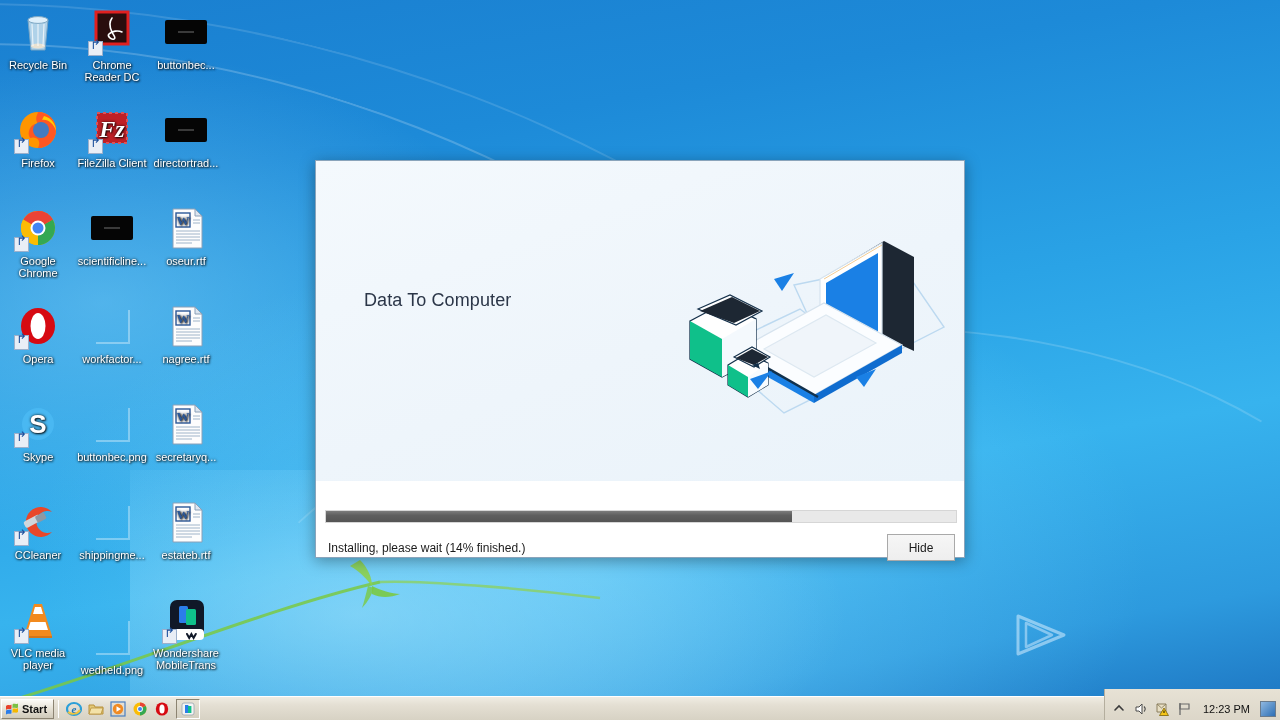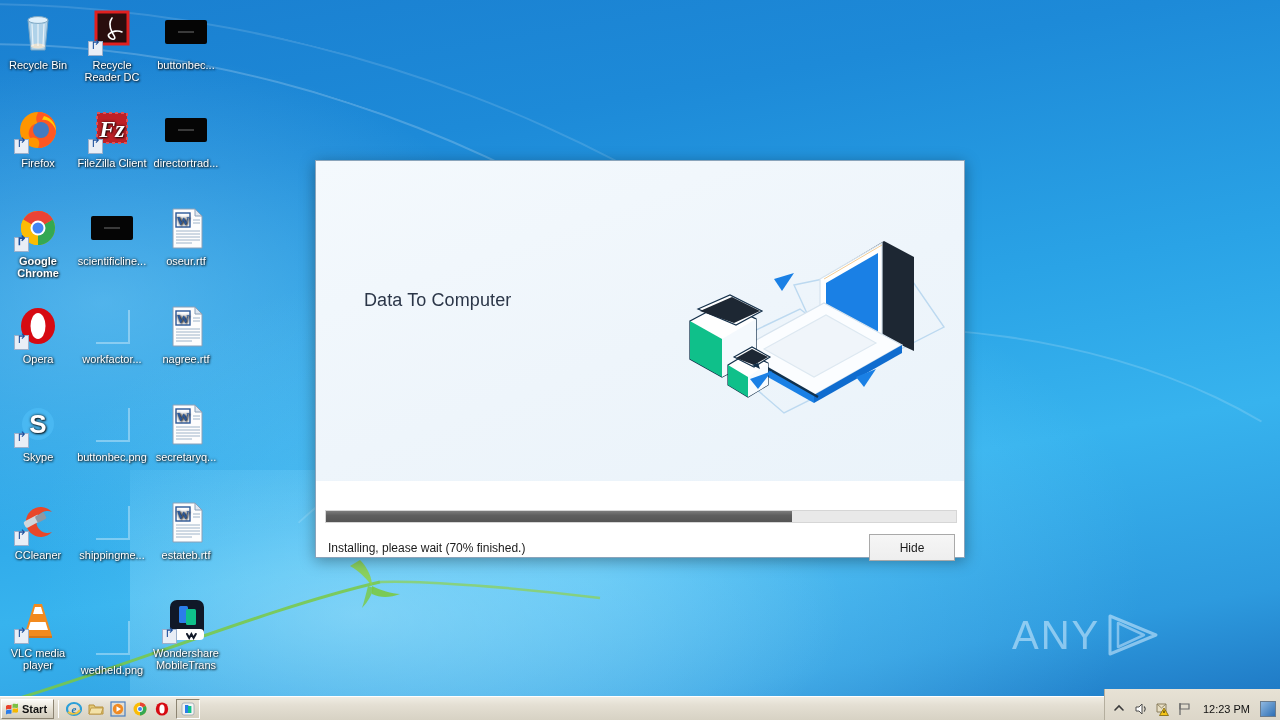--- a/index.html
+++ b/index.html
@@ -104,21 +104,21 @@
   }
   #pbar-fill {
     height: 100%;
     background: linear-gradient(180deg, #7b7b7b 0%, #5e5e5e 40%, #545454 100%);
   }
   #status-text {
     position: absolute; left: 12px; top: 60px;
     font-size: 12px; color: #1b1b1b;
   }
   #hide-button {
-    position: absolute; right: 9px; top: 53px; width: 86px; height: 27px;
+    position: absolute; right: 9px; top: 53px; width: 68px; height: 27px;
     background: linear-gradient(180deg,#f6f6f6 0%, #eeeeee 100%);
     border: 1px solid #a9a9a9;
     font-size: 12px; color: #1b1b1b;
     display: flex; align-items: center; justify-content: center;
     cursor: pointer;
   }
 
   
   #watermark {
     position: absolute; left: 1012px; top: 612px;
@@ -196,21 +196,21 @@
     </div>
 
     <div class="dicon" style="left:74px; top:4px;">
       <div class="glyphwrap">
         <svg width="48" height="48" viewBox="0 0 48 48">
           <rect x="8" y="4" width="32" height="32" fill="#2a0d0d" stroke="#e02020" stroke-width="3"></rect>
           <path d="M24,10 C21,14 22,20 24,24 C26,28 28,30 26,31 C23,32 19,28 21,26 C24,23 30,22 34,24" stroke="#ffffff" stroke-width="1.6" fill="none" stroke-linecap="round"></path>
         </svg>
         <span class="shortcut"></span>
       </div>
-      <span class="lbl">Recycle Reader DC</span>
+      <span class="lbl">Chrome Reader DC</span>
     </div>
 
     <div class="dicon" style="left:148px; top:4px;">
       <div class="glyphwrap">
         <span class="black-thumb">
             <i></i>
           </span>
       </div>
       <span class="lbl">buttonbec...</span>
     </div>
@@ -242,21 +242,21 @@
 
     <div class="dicon" style="left:148px; top:102px;">
       <div class="glyphwrap">
         <span class="black-thumb">
             <i></i>
           </span>
       </div>
       <span class="lbl">directortrad...</span>
     </div>
 
-    <div class="dicon" style="left:0px;  top:200px;font-weight:bold;">
+    <div class="dicon" style="left:0px;  top:200px;">
       <div class="glyphwrap">
         <svg width="48" height="48" viewBox="0 0 48 48">
           <circle cx="24" cy="24" r="17" fill="#fbbc05"></circle>
           <path d="M24,7 A17,17 0 0,1 38.7,15.5 L24,24 Z" fill="#ea4335"></path>
           <path d="M38.7,15.5 A17,17 0 0,1 24,41 L24,24 Z" fill="#34a853"></path>
           <path d="M24,41 A17,17 0 0,1 9.3,15.5 L24,24 Z" fill="#fbbc05"></path>
           <path d="M9.3,15.5 A17,17 0 0,1 38.7,15.5 L24,24 Z" fill="#ea4335"></path>
           <circle cx="24" cy="24" r="7.5" fill="#ffffff"></circle>
           <circle cx="24" cy="24" r="5.5" fill="#4285f4"></circle>
         </svg>
@@ -423,21 +423,20 @@
           <path d="M25,38 l2.2,4 l2.2,-4 l2.2,4 l2.2,-4" stroke="#101828" stroke-width="2" fill="none" stroke-linecap="round"></path>
         </svg>
         <span class="shortcut"></span>
       </div>
       <span class="lbl">Wondershare MobileTrans</span>
     </div>
 
   </div>
 
   <div id="watermark">
-    <span>ANY</span>
     <svg width="58" height="46" viewBox="0 0 58 46">
       <path d="M6,4 L52,23 L6,42 Z" fill="none" stroke="rgba(215,238,255,0.55)" stroke-width="3" stroke-linejoin="round"></path>
       <path d="M14,11 L40,23 L14,35 Z" fill="none" stroke="rgba(215,238,255,0.5)" stroke-width="2.5" stroke-linejoin="round"></path>
     </svg>
   </div>
 
   <div id="installer">
 
     <div id="hero">
 
@@ -483,21 +482,21 @@
         <path d="M180,178 L200,170 L188,188 Z" fill="#1a80e5"></path>
       </svg>
     </div>
 
     <div id="progress-zone">
 
       <div id="pbar-track">
         <div id="pbar-fill" style="width: 74%;"></div>
       </div>
 
-      <div id="status-text">Installing, please wait (70% finished.)</div>
+      <div id="status-text">Installing, please wait (14% finished.)</div>
 
       <div id="hide-button">Hide</div>
     </div>
   </div>
 
   <div id="taskbar">
 
     <div id="start-button">
       <svg width="14" height="14" viewBox="0 0 14 14">
         <path d="M1,4 C3,2 5,4 6.5,2.6 L6.5,6.6 C5,8 3,6 1,8 Z" fill="#e8412a"></path>

